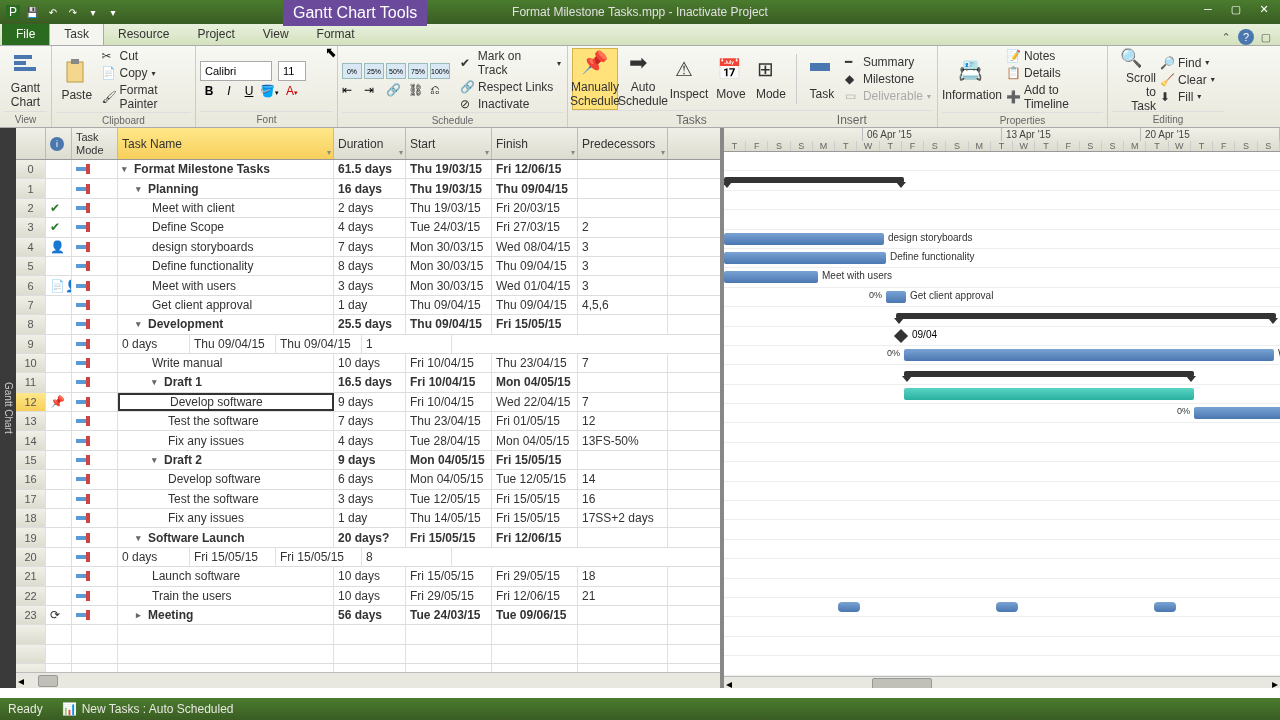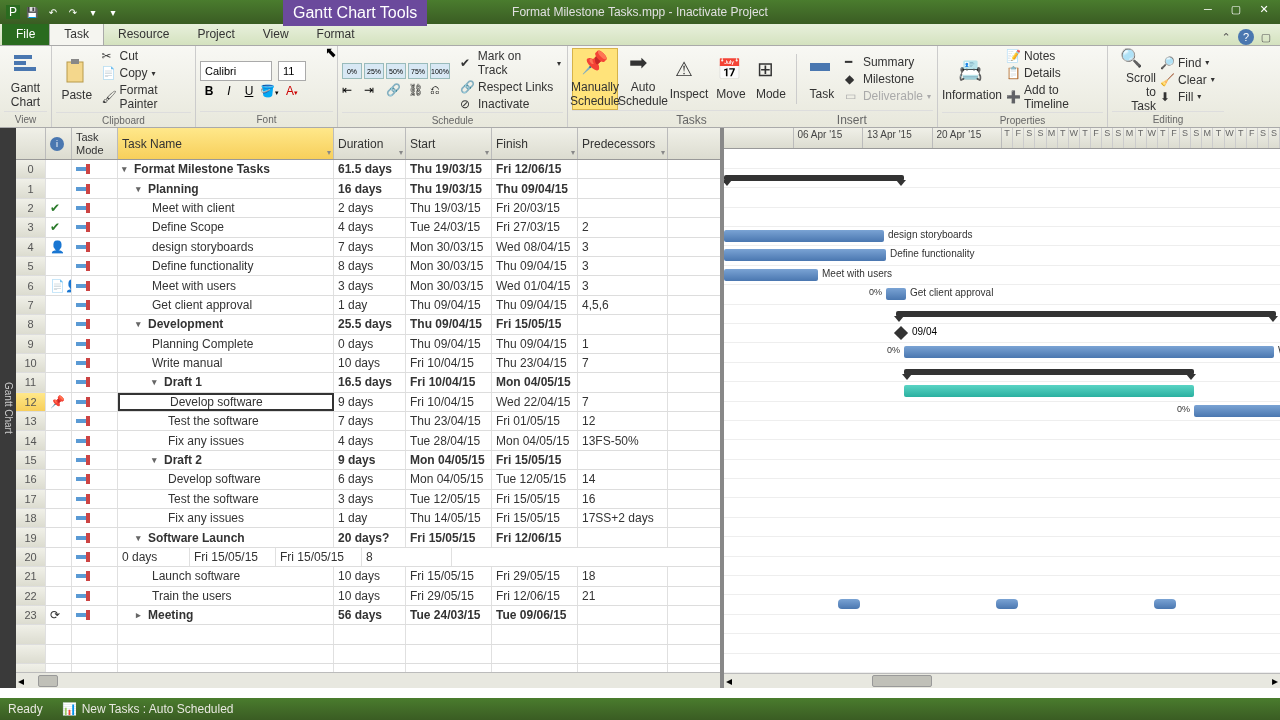--- a/index.html
+++ b/index.html
@@ -62,21 +62,21 @@
 .grow .ind2 { padding-left:34px; }
 .grow .ind3 { padding-left:50px; }
 .grow .selcell { border:2px solid #333; background:#fff; }
 .collapse-icon { display:inline-block; width:10px; font-size:9px; color:#666; margin-right:2px;}
 .mode-icon { width:14px; height:10px; }
 
 
 .w-num{width:30px;} .w-ind{width:26px;} .w-mode{width:46px;} .w-name{width:216px;} .w-dur{width:72px;} .w-start{width:86px;} .w-fin{width:86px;} .w-pred{width:90px;}
 
 
-.tl-head { height:32px; background:linear-gradient(#f0f0e8,#dcdcd0); border-bottom:1px solid #999; display:flex; }
+.tl-head { height:32px; background:linear-gradient(#f0f0e8,#dcdcd0); border-bottom:1px solid #999; display:flex; flex-direction:column; }
 .tl-weeks { flex:1; display:flex; }
 .tl-weeks .wk { flex:1; border-right:1px solid #bbb; font-size:10px; padding:1px 4px; color:#444;}
 .tl-days { flex:1; display:flex; }
 .tl-days .dy { flex:1; border-right:1px solid #ccc; font-size:9px; text-align:center; color:#666;}
 
 .gantt-body { flex:1; position:relative; }
 .grow-g { height:19.4px; border-bottom:1px solid #eee; position:relative;}
 .bar { position:absolute; height:12px; top:3px; background:linear-gradient(#7aa3d4,#4a77b0); border-radius:2px; }
 .bar.summary { background:#333; height:6px; top:6px;}
 .bar.summary::before, .bar.summary::after { content:''; position:absolute; width:0;height:0; border-left:5px solid transparent; border-right:5px solid transparent; border-top:6px solid #333; top:5px;}
@@ -522,21 +522,20 @@
         </div>
         <div class="grow">
           <div class="c w-num rownum">9</div>
           <div class="c w-ind"></div>
           <div class="c w-mode">
             <svg class="mode-icon" width="14" height="10">
               <rect x="0" y="3" width="14" height="4" fill="#5a9ad4"></rect>
               <rect x="10" y="0" width="4" height="10" fill="#c44"></rect>
             </svg>
           </div>
-          <div class="c w-name ind2">Planning Complete</div>
           <div class="c w-dur">0 days</div>
           <div class="c w-start">Thu 09/04/15</div>
           <div class="c w-fin">Thu 09/04/15</div>
           <div class="c w-pred">1</div>
         </div>
         <div class="grow">
           <div class="c w-num rownum">10</div>
           <div class="c w-ind"></div>
           <div class="c w-mode">
             <svg class="mode-icon" width="14" height="10">

